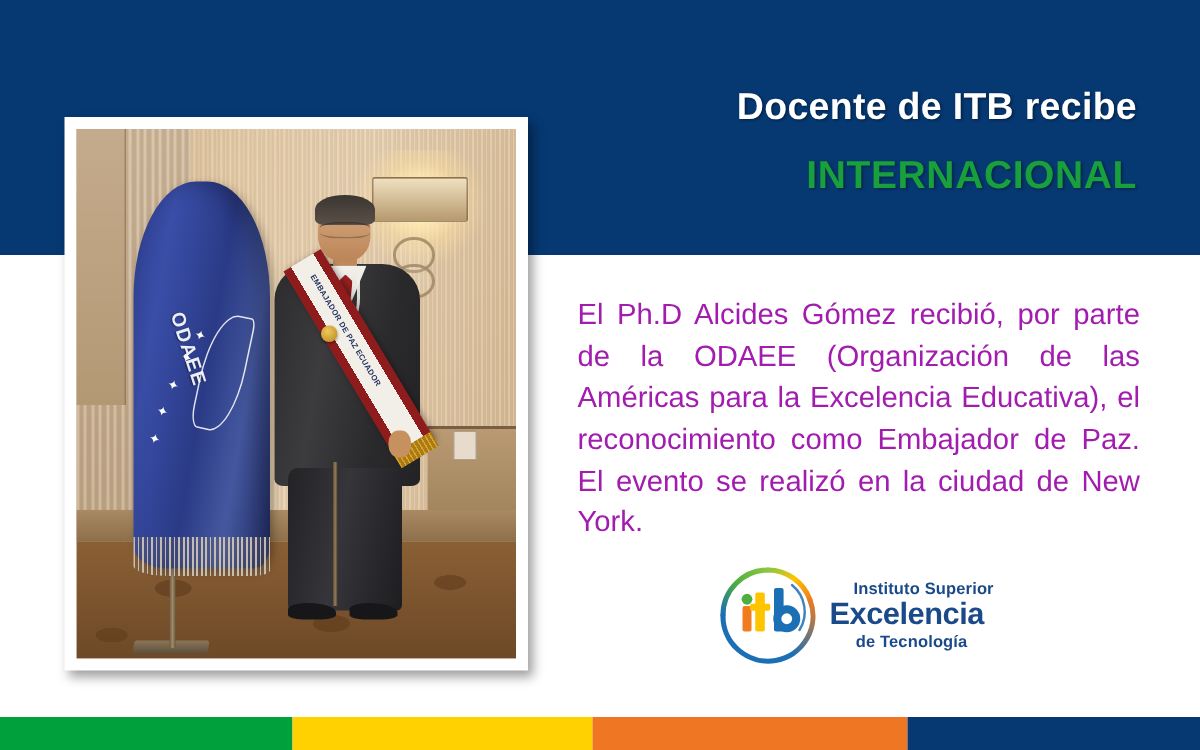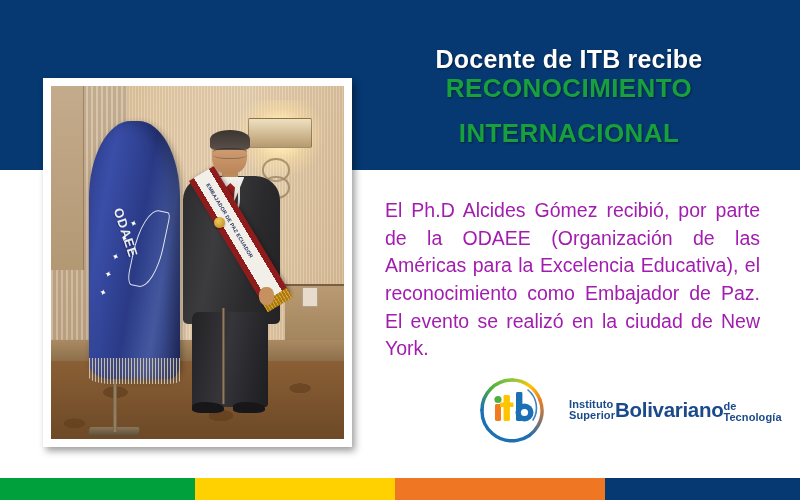--- a/index.html
+++ b/index.html
@@ -29,23 +29,23 @@
     left: 0; top: 0;
     width: 800px;
     height: 170px;
     background: #063872;
   }
 
   
   .headline {
     position: absolute;
     left: 380px;
-    top: 46px;
+    top: 58px;
     width: 378px;
-    text-align: center;
+    text-align: right;
     line-height: 1.06;
   }
   .headline .l1 {
     display: block;
     color: #ffffff;
     font-size: 25px;
     font-weight: bold;
     letter-spacing: .2px;
     text-shadow: 1px 1px 2px rgba(0,0,0,.45);
   }
@@ -330,42 +330,42 @@
     gap: 7px;
   }
   .logo-mark {
     position: relative;
     width: 68px;
     height: 68px;
     flex: 0 0 68px;
   }
   .logo-text {
     display: flex;
-    flex-direction: row;
+    flex-direction: column;
     line-height: 1;
     color: #1b4a8a;
     padding-top: 2px;
   }
   .logo-text .lt1 {
     font-size: 11px;
     font-weight: bold;
     letter-spacing: .1px;
     padding-left: 16px;
   }
   .logo-text .lt2, .logo-text .lt3 {
     font-size: 20.5px;
     font-weight: bold;
     letter-spacing: -.3px;
     margin-top: 1px;
   }
   .logo-text .lt4 {
     font-size: 11px;
     font-weight: bold;
     letter-spacing: .1px;
-    text-align: left;
+    text-align: center;
     margin-top: 2px;
   }
 
   
   .bottom-stripe {
     position: absolute;
     left: 0;
     bottom: 0;
     width: 800px;
     height: 22px;
@@ -379,21 +379,20 @@
 </style>
 </head>
 <body>
 
 <div id="poster">
 
   <div class="top-band"></div>
 
   <div class="headline">
     <span class="l1">Docente de ITB recibe</span>
-    <span class="l2">RECONOCIMIENTO</span>
     <span class="l3">INTERNACIONAL</span>
   </div>
 
   <div class="photo-frame">
     <div class="photo">
       <div class="ph-wall"></div>
       <div class="ph-curtain"></div>
       <div class="ph-door"></div>
       <div class="ph-panel"></div>
       <div class="ph-baseboard"></div>
@@ -474,21 +473,21 @@
         <circle cx="20" cy="23.5" r="3.6" fill="#4caf3f"></circle>
         <rect x="25.5" y="19" width="6.4" height="26" rx="1.4" fill="#ffc400"></rect>
         <rect x="22" y="26.5" width="13.5" height="4.6" rx="1.2" fill="#ffc400"></rect>
         <rect x="38" y="16" width="6.4" height="29" rx="1.4" fill="#1b6fb5"></rect>
         <circle cx="46.5" cy="36.5" r="9" fill="#1b6fb5"></circle>
         <circle cx="46.5" cy="36.5" r="3.6" fill="#ffffff"></circle>
       </svg>
     </div>
     <div class="logo-text">
       <span class="lt1">Instituto Superior</span>
-      <span class="lt3">Bolivariano</span>
+      <span class="lt3">Excelencia</span>
       <span class="lt4">de Tecnología</span>
     </div>
   </div>
 
   <div class="bottom-stripe">
     <div class="bs-green"></div>
     <div class="bs-yellow"></div>
     <div class="bs-orange"></div>
     <div class="bs-navy"></div>
   </div>

